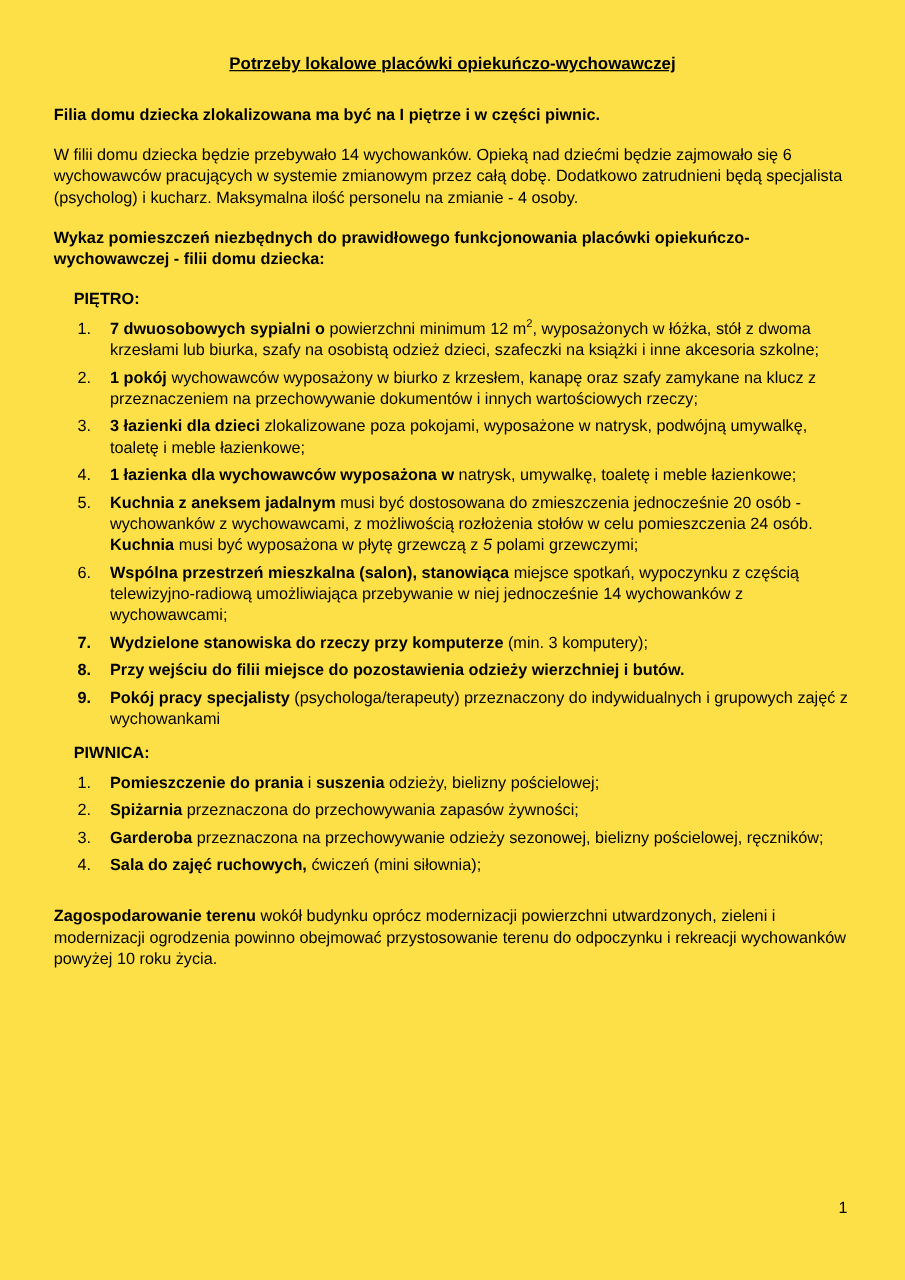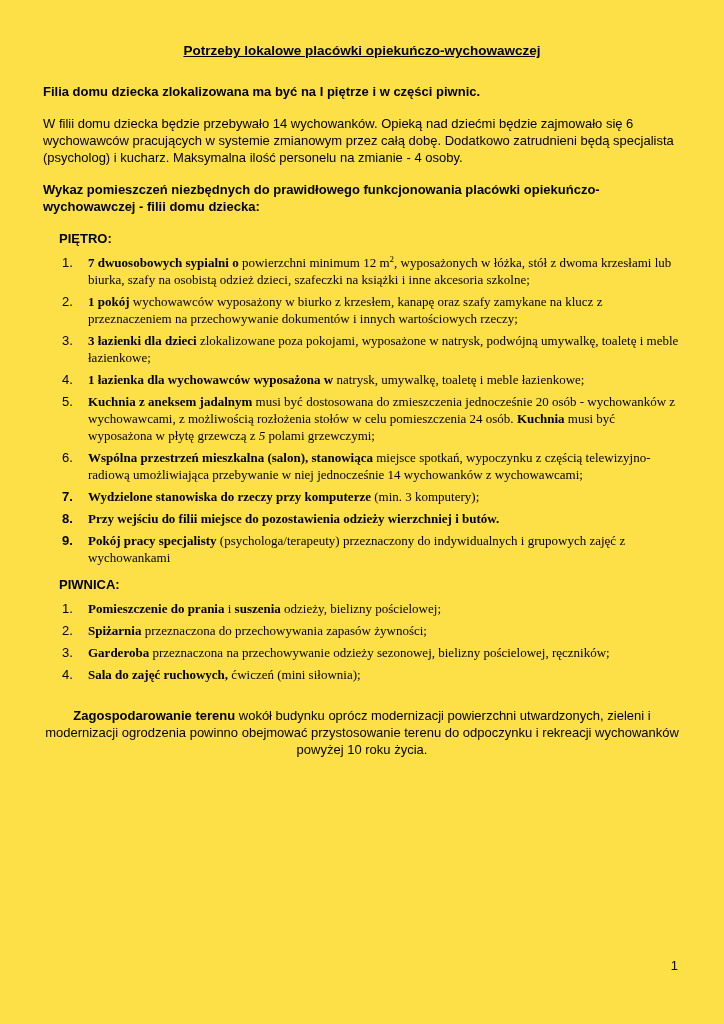--- a/index.html
+++ b/index.html
@@ -28,42 +28,40 @@
     margin: 0 0 24px 0;
   }
   .para {
     margin: 0 0 15px 0;
   }
   .para.tight {
     margin-bottom: 6px;
   }
   .gap-top {
     margin-top: 24px;
-    text-align: center;
   }
   .heading {
     font-size: 13px;
     font-weight: bold;
     margin: 2px 0 7px 16px;
   }
   .list {
     margin: 0 0 10px 0;
     padding-left: 19px;
   }
   .list-item {
     display: flex;
     margin-bottom: 5px;
   }
   .num {
     flex: 0 0 26px;
     width: 26px;
   }
   .li-body {
     flex: 1;
-    font-family: Liberation Serif, serif;
   }
   .b { font-weight: bold; }
   .i { font-style: italic; }
   sup {
     font-size: 9px;
     line-height: 0;
     vertical-align: super;
   }
   .page-number {
     position: absolute;

